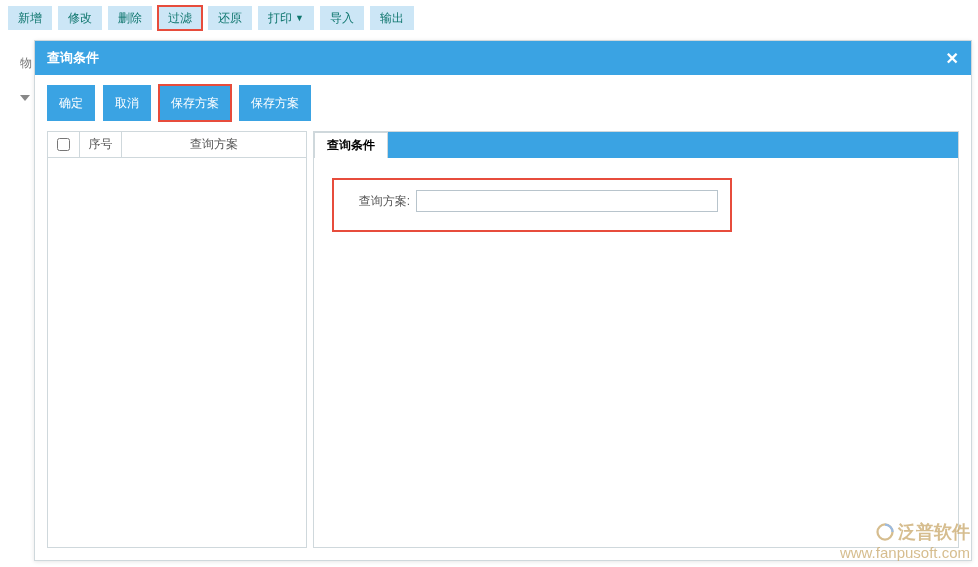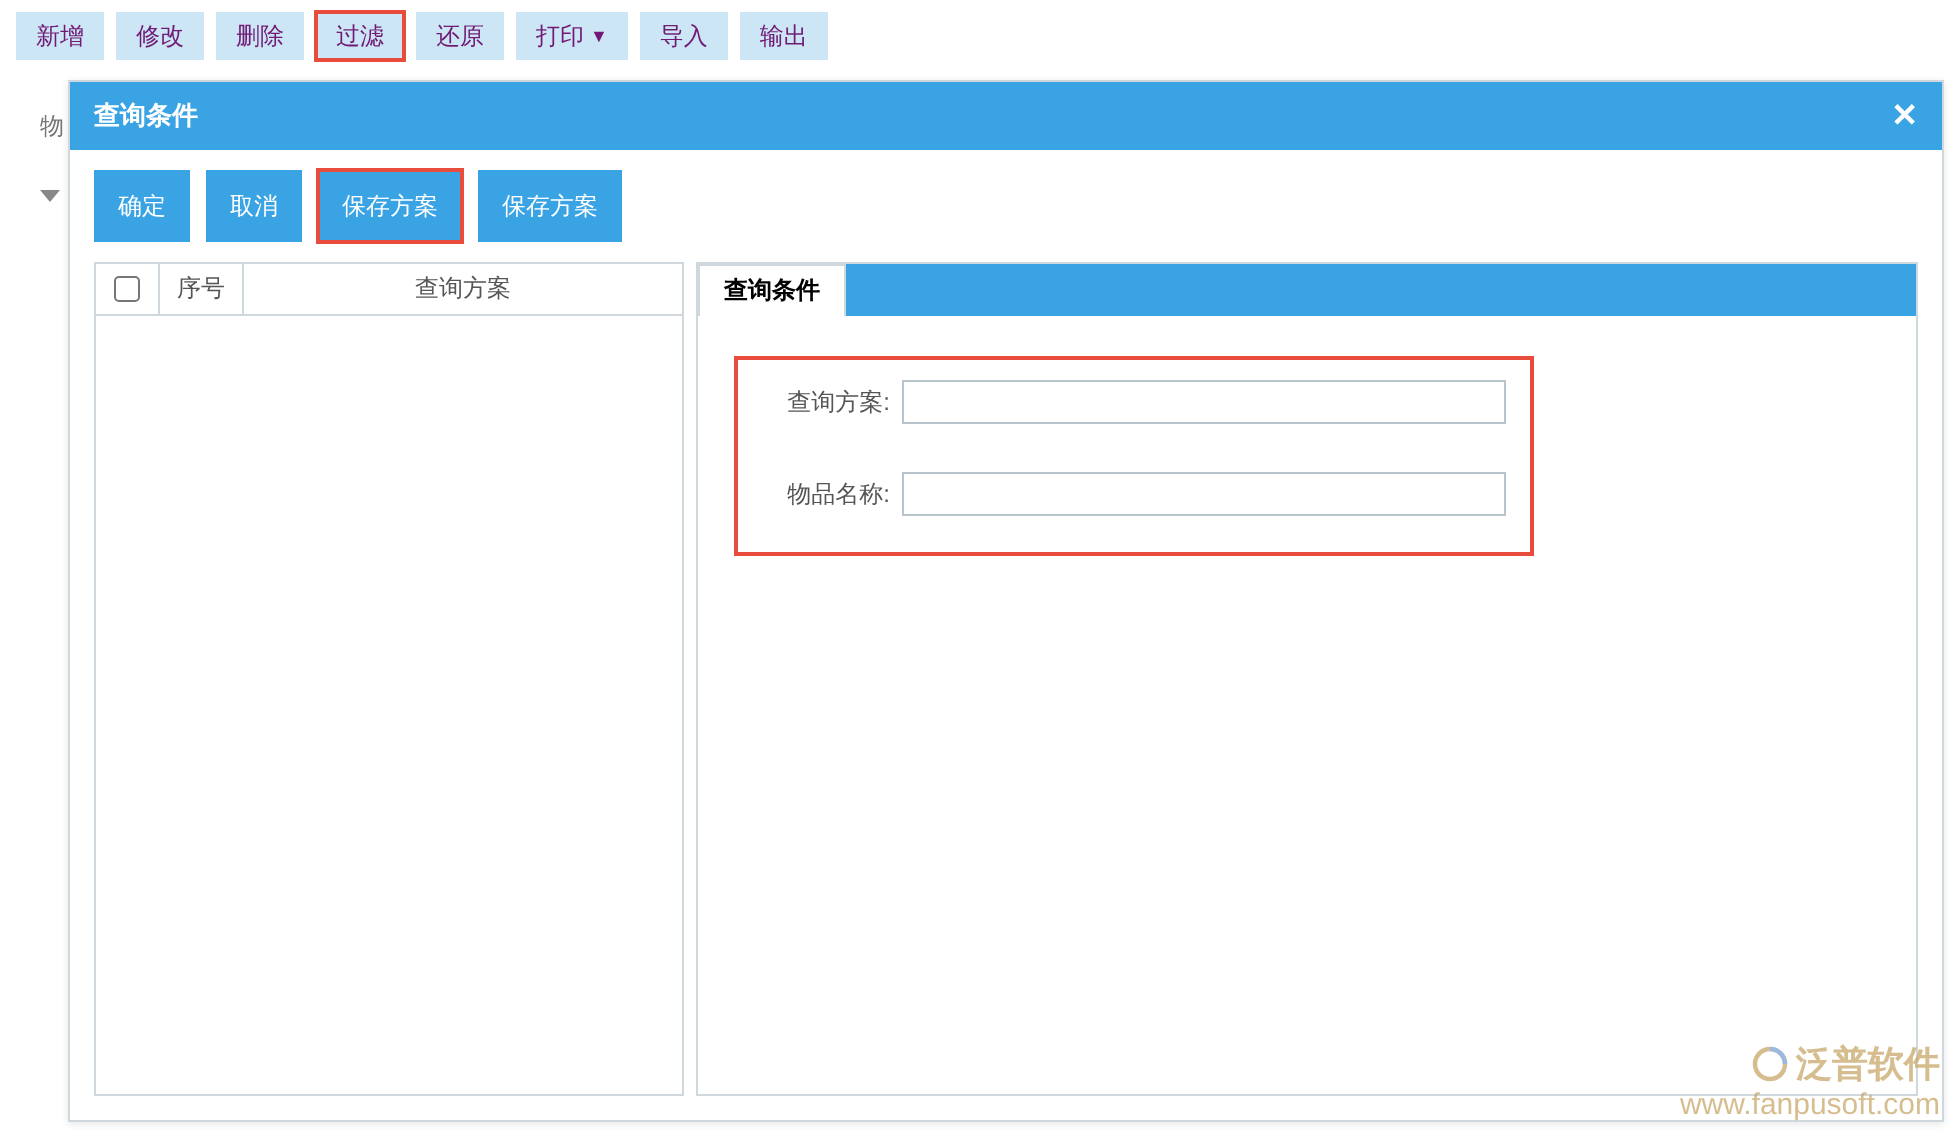--- a/index.html
+++ b/index.html
@@ -13,21 +13,21 @@
       overflow: hidden;
     }
     .top-toolbar {
       display: flex;
       gap: 6px;
       padding: 6px 8px;
       background: #fff;
     }
     .btn {
       background: #cce6f6;
-      color: #701a75;
+      color: #0f766e;
       border: none;
       padding: 4px 10px;
       font-size: 12px;
       cursor: pointer;
       height: 24px;
       display: inline-flex;
       align-items: center;
       gap: 3px;
     }
     .btn.highlight { outline: 2px solid #e74c3c; outline-offset: -1px; }
@@ -88,21 +88,21 @@
     }
     .btn2.highlight { outline: 2px solid #e74c3c; outline-offset: -1px; }
     .modal-body {
       flex: 1;
       display: flex;
       gap: 6px;
       padding: 0 12px 12px 12px;
       min-height: 0;
     }
     .left-panel {
-      width: 295px;
+      width: 260px;
       border: 1px solid #cfd8dc;
       display: flex;
       flex-direction: column;
     }
     .table-head {
       display: flex;
       border-bottom: 1px solid #cfd8dc;
       height: 26px;
       align-items: stretch;
     }
@@ -226,24 +226,20 @@
     <div class="right-panel">
       <div class="tab-bar">
         <div class="tab">查询条件</div>
       </div>
       <div class="form-area">
         <div class="form-highlight">
           <div class="form-row">
             <div class="form-label">查询方案:</div>
             <input class="form-input" type="text" value="" style="">
           </div>
-          <div class="form-row">
-            <div class="form-label">物品名称:</div>
-            <input class="form-input" type="text" value="" style="">
-          </div>
         </div>
       </div>
     </div>
   </div>
 </div>
 
 <div class="watermark">
   <div class="brand">
     <svg viewBox="0 0 24 24">
         <circle cx="12" cy="12" r="10" fill="none" stroke="#c9a86a" stroke-width="3"></circle>

